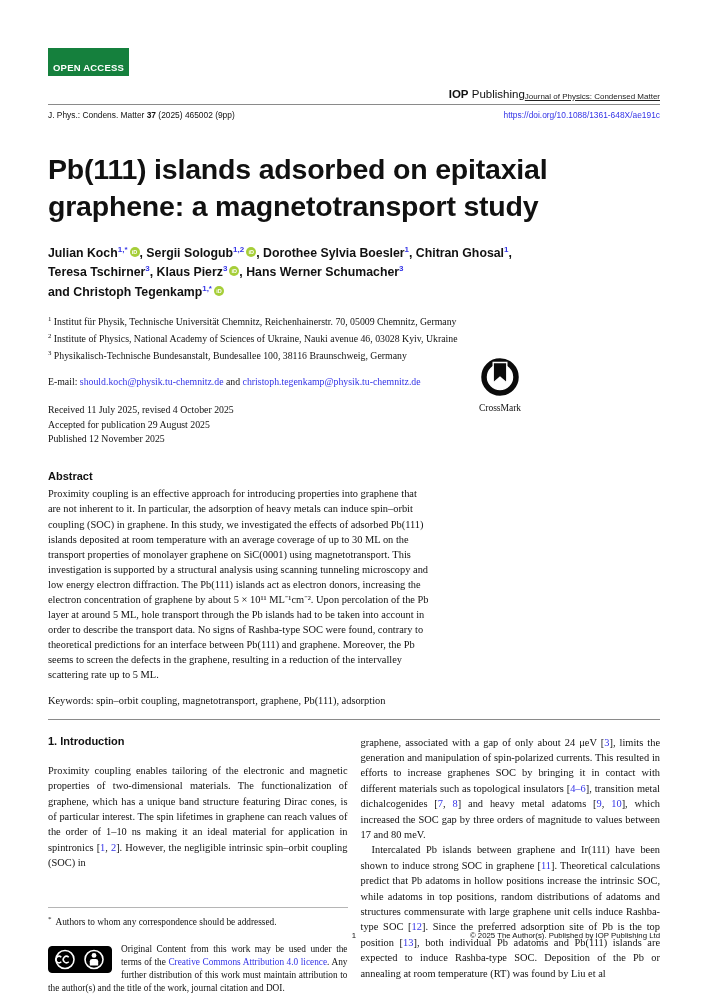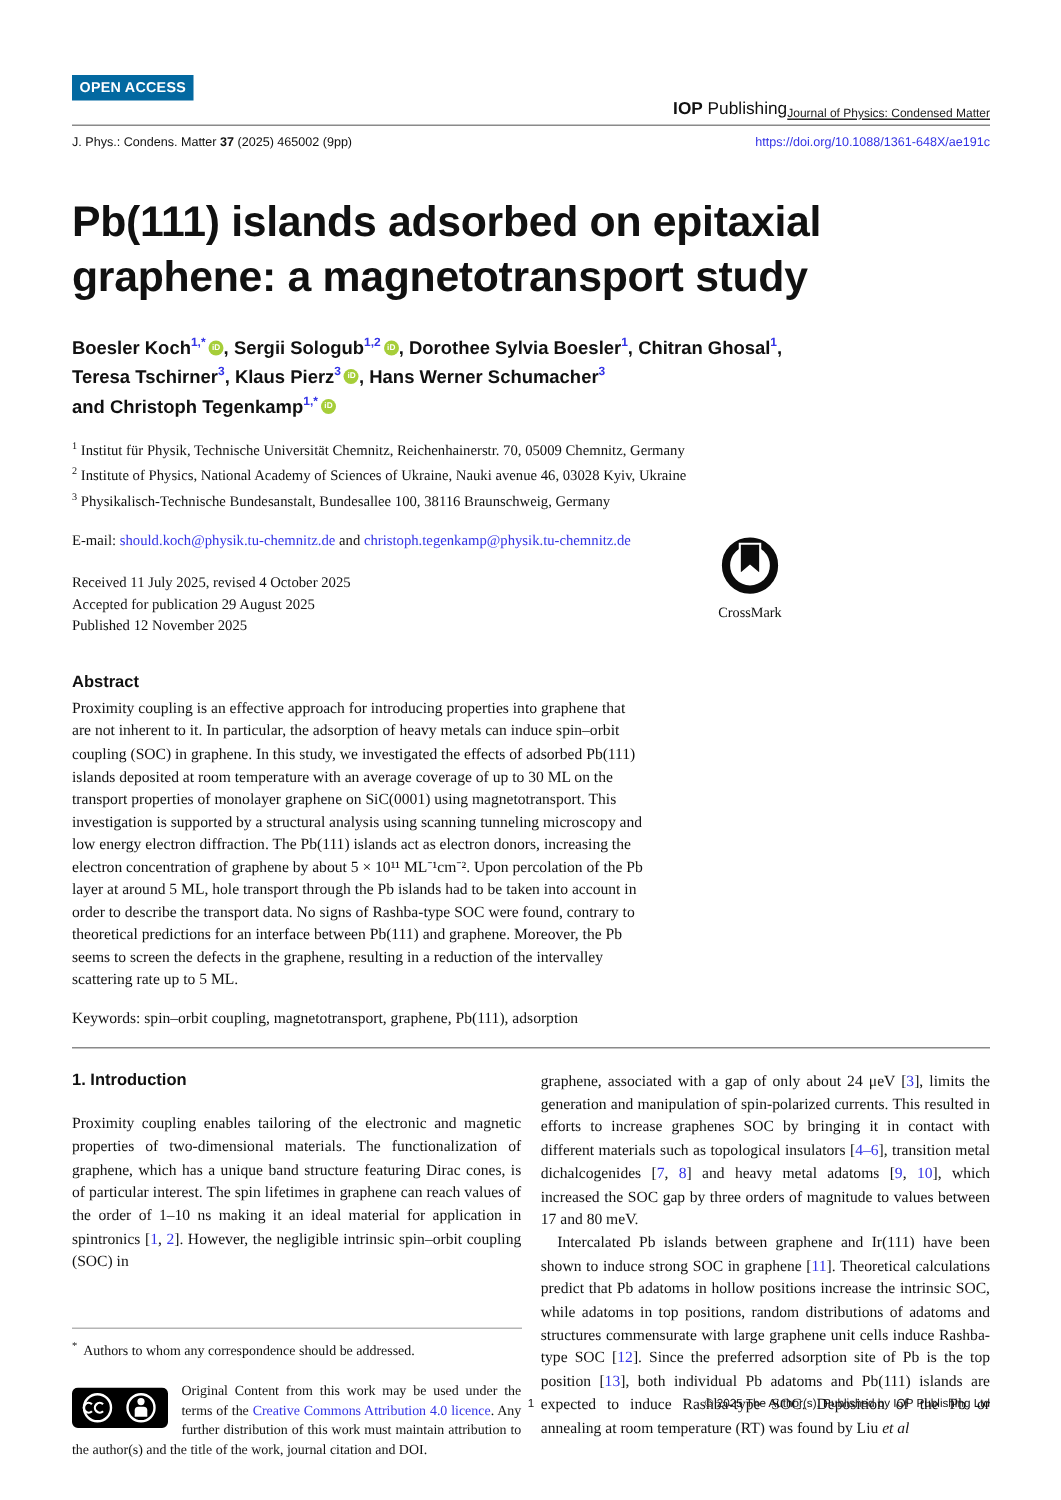--- a/index.html
+++ b/index.html
@@ -8,23 +8,23 @@
     --ink:#111;
     --rule:#8a8a8a;
   }
   *{box-sizing:border-box; margin:0; padding:0;}
   html,body{background:#fff;}
   body{width:707px; height:1000px; overflow:hidden; position:relative; color:var(--ink);}
   .page{position:relative; width:707px; height:1000px; padding:48px 47px 0 48px;
         font-family:"Liberation Serif", serif;}
 
   
-  .oa-badge{display:inline-block; background:#0369a1; color:#fff;
+  .oa-badge{display:inline-block; background:#15803d; color:#fff;
             font:bold 9.5px/1 "Liberation Sans", sans-serif;
-            padding:4px 5px 3px 5px; letter-spacing:.2px; margin-bottom:0;}
+            padding:15px 5px 3px 5px; letter-spacing:.2px; margin-bottom:12px;}
   .pub-row{display:flex; justify-content:flex-end; align-items:flex-end;}
   .pub-left{font:11.5px/1.2 "Liberation Sans", sans-serif;}
   .pub-left .iop{font-weight:bold;}
   .pub-right{font:8px/1.2 "Liberation Sans", sans-serif; color:#222;text-decoration:underline;}
   .rule{border:0; border-top:1.6px solid var(--rule);}
   .top-rule{margin-top:3px;}
   .cite-row{display:flex; justify-content:space-between; margin-top:5px;
             font:8.4px/1.2 "Liberation Sans", sans-serif;}
   .cite-left .b{font-weight:bold;}
   a.doi{color:var(--link); text-decoration:none; font:8.4px/1.2 "Liberation Sans", sans-serif;}
@@ -35,21 +35,21 @@
   .authors{margin-top:16px; font:bold 12.3px/16.5px "Liberation Sans", sans-serif;}
   .authors sup{color:var(--link); font-size:8px; font-weight:bold;}
   .orcid{display:inline-block; width:10px; height:10px; border-radius:50%;
          background:var(--orcid); color:#fff; font:bold 5.5px/10px "Liberation Sans", sans-serif;
          text-align:center; margin-left:2px; vertical-align:3px;}
 
   .affils{margin-top:12px; font:9.8px/13.4px "Liberation Serif", serif;}
   .affils sup{font-size:6.8px;}
   .email{margin-top:13px; font:9.8px/13px "Liberation Serif", serif;}
   .rt-link{color:var(--link);}
-  .rt-i{font-style:italic;}
+  .rt-i{}
 
   .dates{margin-top:15px; font:9.8px/14.3px "Liberation Serif", serif;}
 
   
   .crossmark{position:absolute; left:458px; top:356px; width:84px; text-align:center;}
   .crossmark .cm-label{font:9.5px/1.1 "Liberation Serif", serif; color:#111; margin-top:1px;}
 
   
   .abs-head{margin-top:24px; font:bold 11px/1.2 "Liberation Sans", sans-serif;}
   .abs-text{margin-top:3px; width:382px; font:10.4px/15.1px "Liberation Serif", serif;}
@@ -93,21 +93,21 @@
     <div class="cite-left"><span>J. Phys.: Condens. Matter </span><span class="b">37</span><span> (2025) 465002 (9pp)</span></div>
     <a class="doi" href="#">https://doi.org/10.1088/1361-648X/ae191c</a>
   </div>
 
   
   <h1 class="title">Pb(111) islands adsorbed on epitaxial graphene: a magnetotransport study</h1>
 
   
   <div class="authors">
     <div>
-      <span><span>Boesler Koch</span><sup>1,*</sup><span class="orcid">iD</span><span>, </span></span><span><span>Sergii Sologub</span><sup>1,2</sup><span class="orcid">iD</span><span>, </span></span><span><span>Dorothee Sylvia Boesler</span><sup>1</sup><span>, </span></span><span><span>Chitran Ghosal</span><sup>1</sup><span>,</span></span>
+      <span><span>Julian Koch</span><sup>1,*</sup><span class="orcid">iD</span><span>, </span></span><span><span>Sergii Sologub</span><sup>1,2</sup><span class="orcid">iD</span><span>, </span></span><span><span>Dorothee Sylvia Boesler</span><sup>1</sup><span>, </span></span><span><span>Chitran Ghosal</span><sup>1</sup><span>,</span></span>
     </div>
     <div>
       <span><span>Teresa Tschirner</span><sup>3</sup><span>, </span></span><span><span>Klaus Pierz</span><sup>3</sup><span class="orcid">iD</span><span>, </span></span><span><span>Hans Werner Schumacher</span><sup>3</sup></span>
     </div>
     <div>
       <span>and </span><span><span>Christoph Tegenkamp</span><sup>1,*</sup><span class="orcid">iD</span></span>
     </div>
   </div>
 
   

